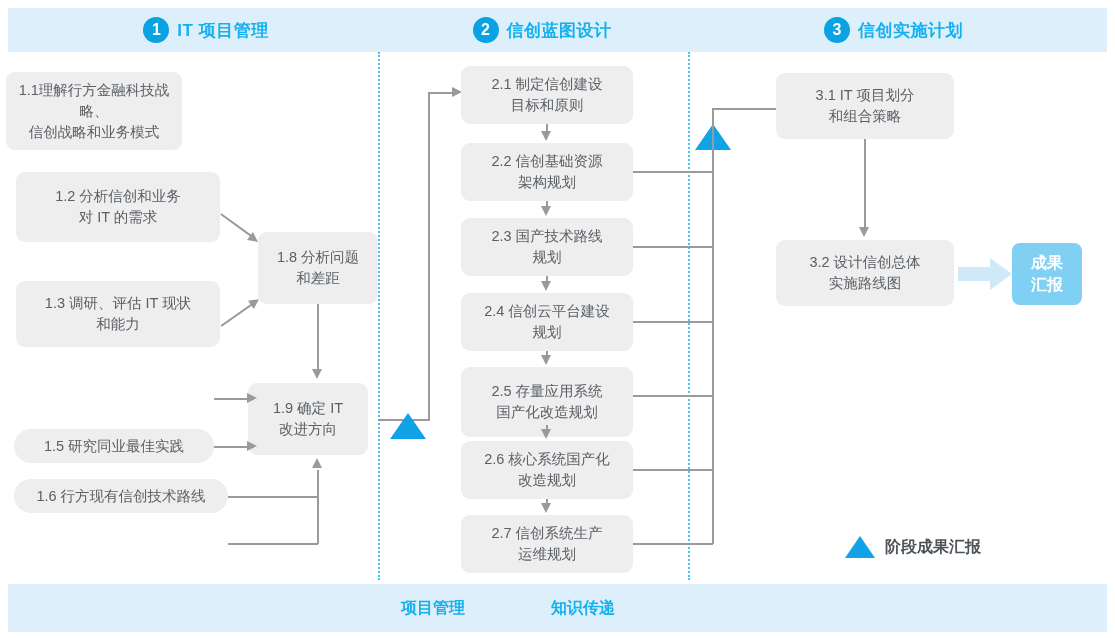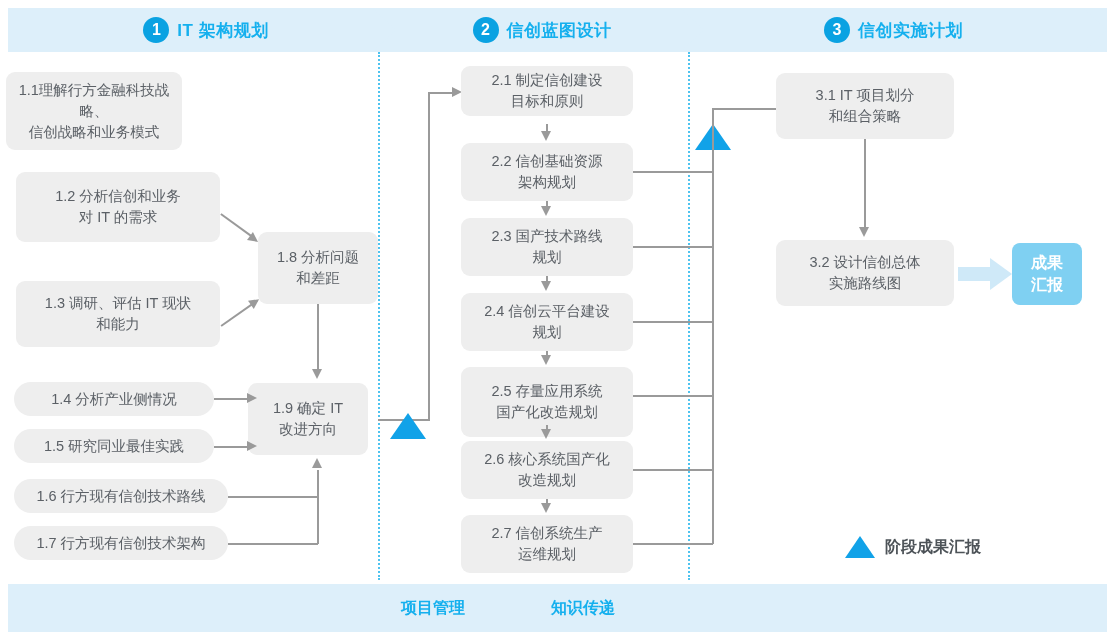--- a/index.html
+++ b/index.html
@@ -61,21 +61,21 @@
 <body>
 
 <div id="canvas">
 
   <div class="phase-band" style="left:8px;width:396px;">
     <svg class="phase-chev" viewBox="0 0 396 44" preserveAspectRatio="none">
       <polygon points="0,0 372,0 396,22 372,44 0,44" fill="#ddeffa"></polygon>
     </svg>
     <div class="phase-inner">
       <div class="phase-num">1</div>
-      <div class="phase-title">IT 架构规划</div>
+      <div class="phase-title">IT 项目管理</div>
     </div>
   </div>
 
   <div class="phase-band" style="left:372px;width:340px;">
     <svg class="phase-chev" viewBox="0 0 340 44" preserveAspectRatio="none">
       <polygon points="0,0 316,0 340,22 316,44 0,44 24,22" fill="#ddeffa"></polygon>
     </svg>
     <div class="phase-inner">
       <div class="phase-num">2</div>
       <div class="phase-title">信创蓝图设计</div>
@@ -91,24 +91,22 @@
       <div class="phase-title">信创实施计划</div>
     </div>
   </div>
 
   <div class="vdotted" style="left:378px;top:52px;height:528px;"></div>
   <div class="vdotted" style="left:688px;top:52px;height:528px;"></div>
 
   <div class="node" style="left:6px;top:72px;width:176px;height:78px;">1.1理解行方金融科技战略、<br>信创战略和业务模式</div>
   <div class="node" style="left:16px;top:172px;width:204px;height:70px;">1.2 分析信创和业务<br>对 IT 的需求</div>
   <div class="node" style="left:16px;top:281px;width:204px;height:66px;">1.3 调研、评估 IT 现状<br>和能力</div>
-  <div class="node pill" style="left:14px;top:382px;width:200px;height:34px;">1.4 分析产业侧情况</div>
   <div class="node pill" style="left:14px;top:429px;width:200px;height:34px;">1.5 研究同业最佳实践</div>
   <div class="node pill" style="left:14px;top:479px;width:214px;height:34px;">1.6 行方现有信创技术路线</div>
-  <div class="node pill" style="left:14px;top:526px;width:214px;height:34px;">1.7 行方现有信创技术架构</div>
 
   <div class="node" style="left:258px;top:232px;width:120px;height:72px;">1.8 分析问题<br>和差距</div>
   <div class="node" style="left:248px;top:383px;width:120px;height:72px;">1.9 确定 IT<br>改进方向</div>
 
   <div class="diag" style="left:221px;top:213px;width:42px;transform:rotate(36deg);"></div>
   <div class="arrowhead ah-right" style="left:249px;top:234px;transform:rotate(36deg);"></div>
 
   <div class="diag" style="left:221px;top:325px;width:44px;transform:rotate(-35deg);"></div>
   <div class="arrowhead ah-right" style="left:250px;top:297px;transform:rotate(-35deg);"></div>
 
@@ -126,21 +124,21 @@
   <div class="ln lnv" style="left:317px;top:304px;height:66px;"></div>
   <div class="arrowhead ah-down" style="left:312px;top:369px;"></div>
 
   <div class="ln lnh" style="left:378px;top:419px;width:52px;"></div>
   <div class="ln lnv" style="left:428px;top:92px;height:328px;"></div>
   <div class="ln lnh" style="left:428px;top:92px;width:26px;"></div>
   <div class="arrowhead ah-right" style="left:452px;top:87px;"></div>
 
   <div class="tri-blue" style="left:390px;top:413px;"></div>
 
-  <div class="node" style="left:461px;top:66px;width:172px;height:50px;">2.1 制定信创建设<br>目标和原则</div>
+  <div class="node" style="left:461px;top:66px;width:172px;height:58px;">2.1 制定信创建设<br>目标和原则</div>
   <div class="node" style="left:461px;top:143px;width:172px;height:58px;">2.2 信创基础资源<br>架构规划</div>
   <div class="node" style="left:461px;top:218px;width:172px;height:58px;">2.3 国产技术路线<br>规划</div>
   <div class="node" style="left:461px;top:293px;width:172px;height:58px;">2.4 信创云平台建设<br>规划</div>
   <div class="node" style="left:461px;top:367px;width:172px;height:70px;">2.5 存量应用系统<br>国产化改造规划</div>
   <div class="node" style="left:461px;top:441px;width:172px;height:58px;">2.6 核心系统国产化<br>改造规划</div>
   <div class="node" style="left:461px;top:515px;width:172px;height:58px;">2.7 信创系统生产<br>运维规划</div>
 
   <div class="ln lnv" style="left:546px;top:124px;height:9px;"></div>
   <div class="arrowhead ah-down" style="left:541px;top:131px;"></div>
   <div class="ln lnv" style="left:546px;top:201px;height:7px;"></div>

